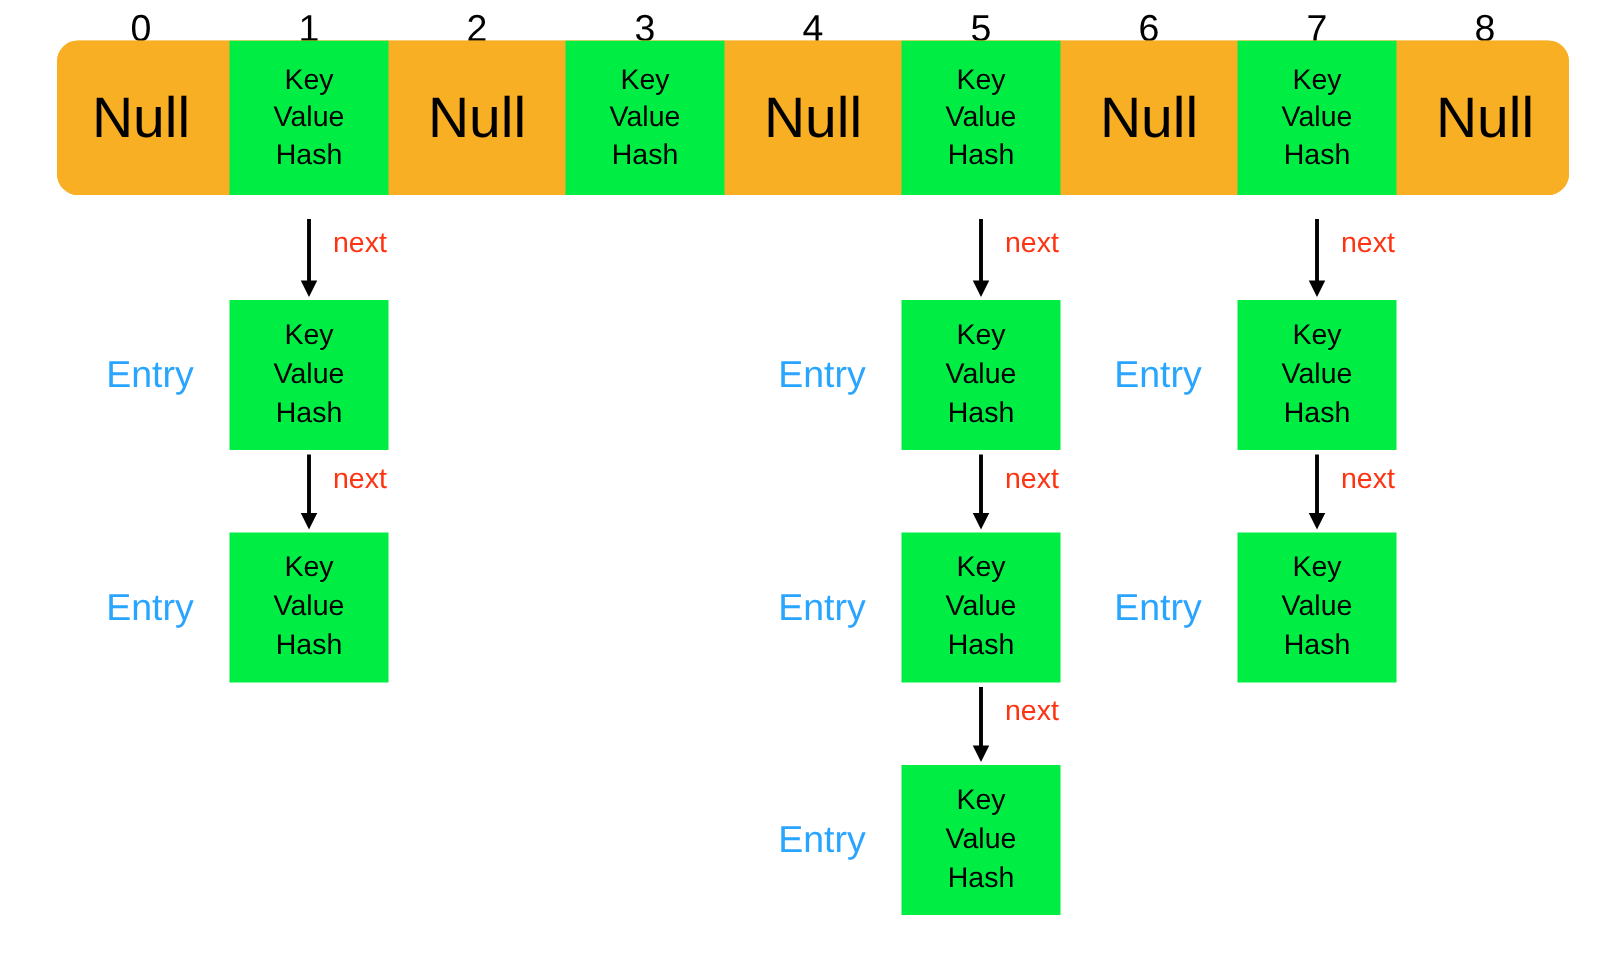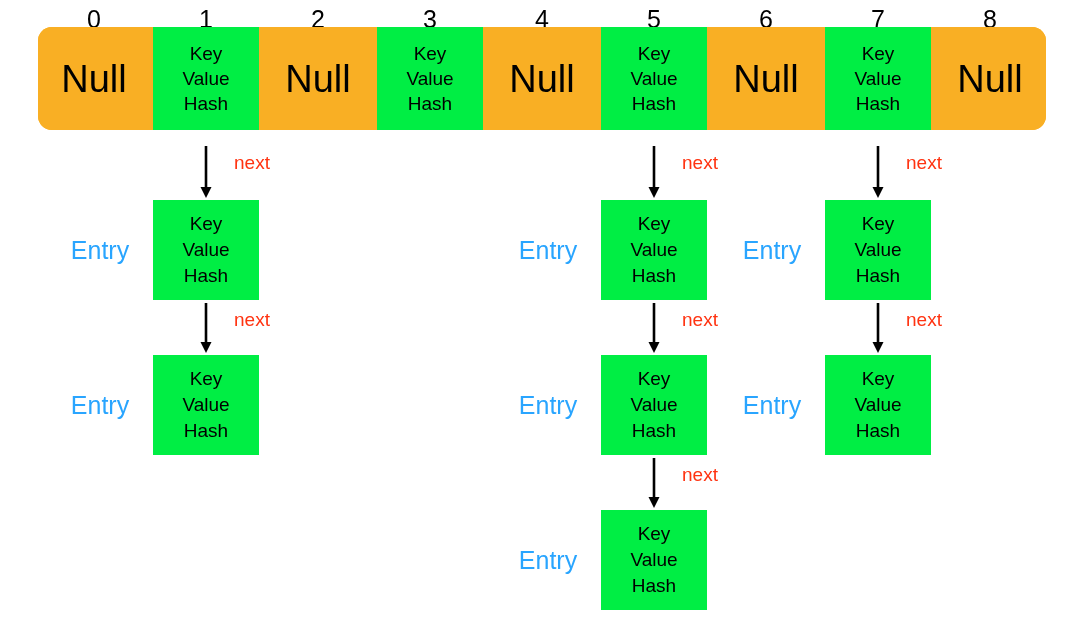--- a/index.html
+++ b/index.html
@@ -125,21 +125,20 @@
     display: block;
     overflow: visible;
   }
   .next-label {
     position: absolute;
     font-size: 19px;
     line-height: 22px;
     color: #ff3311;
     font-family: "Liberation Sans", sans-serif;
     white-space: nowrap;
-    margin-left: 12px;
   }
 </style>
 </head>
 <body>
 
 <div id="stage">
 
   <div id="col-indices">
       <div class="col-index" style="left: 38px;">0</div>
       <div class="col-index" style="left: 150px;">1</div>

